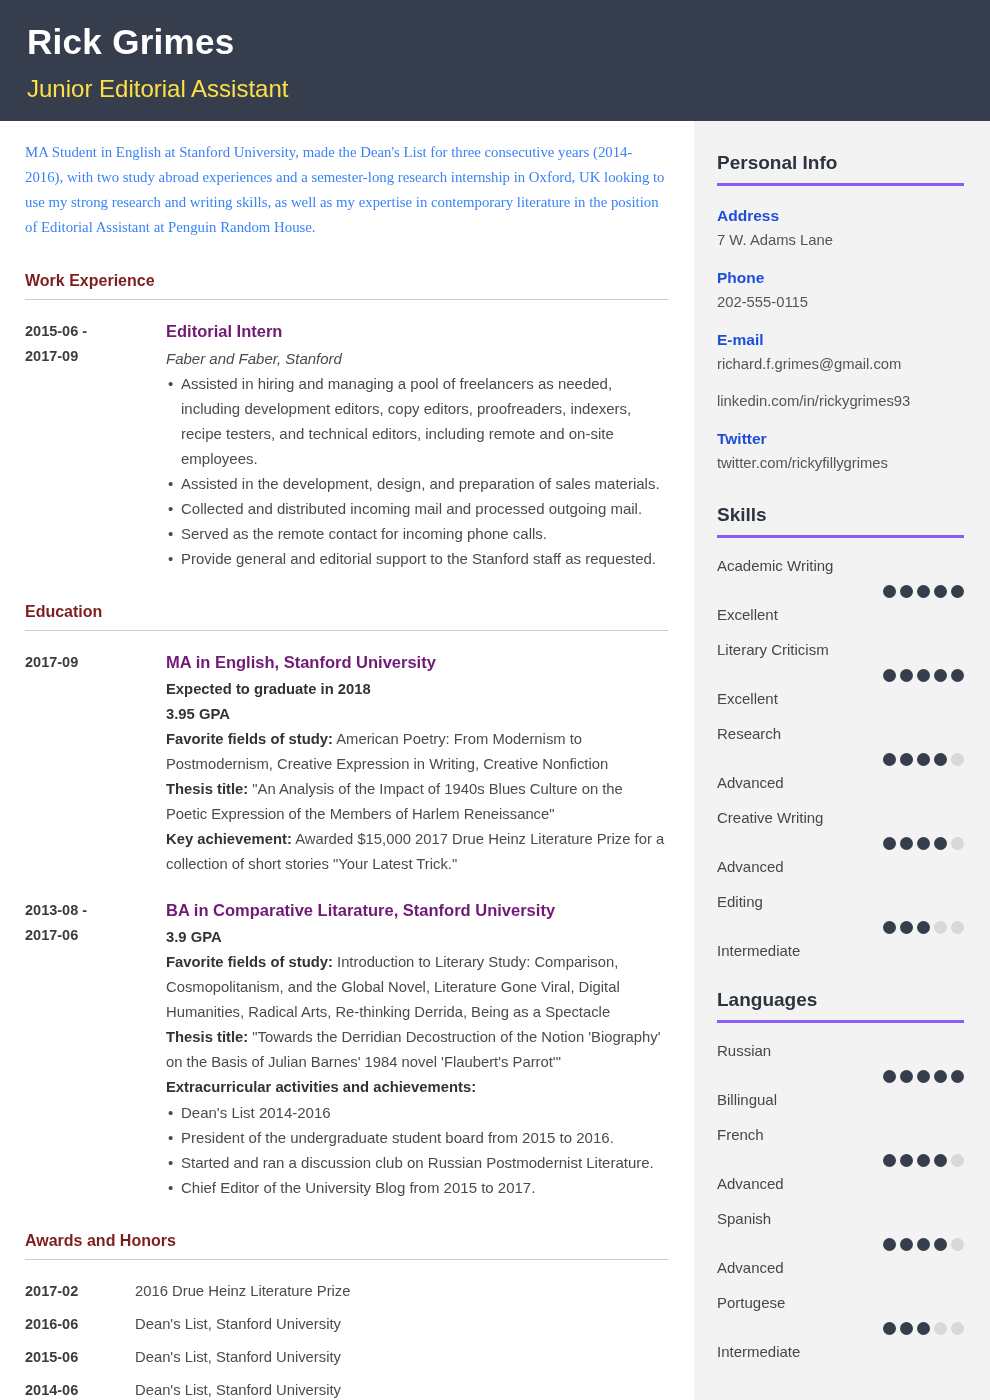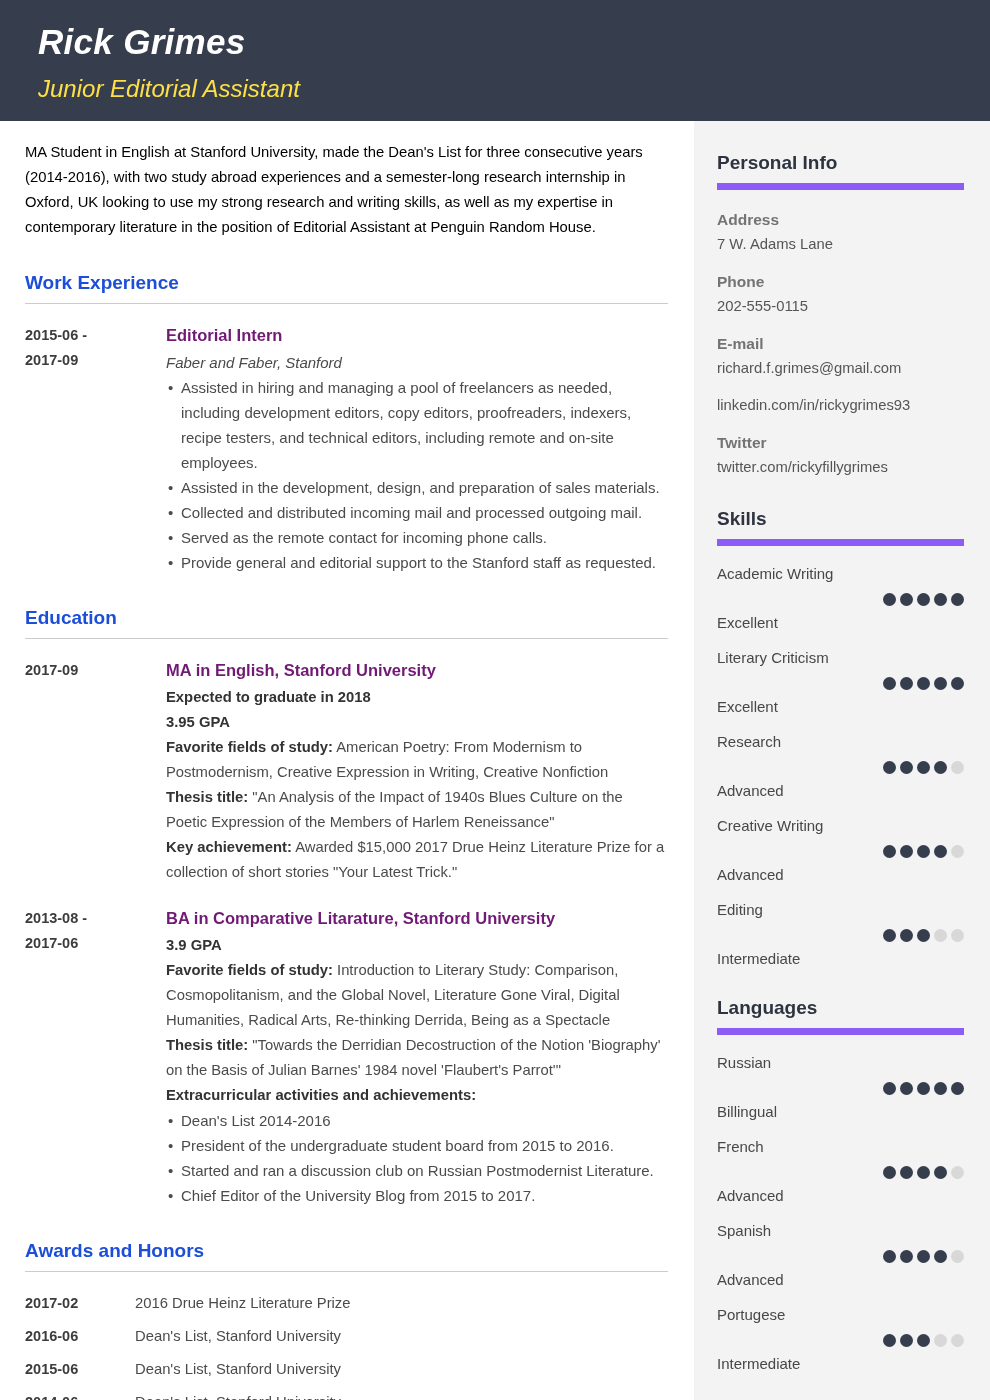--- a/index.html
+++ b/index.html
@@ -1,54 +1,54 @@
 <!DOCTYPE html>
 <html><head>
 <meta charset="utf-8">
 <style>
   * { margin:0; padding:0; box-sizing:border-box; }
   html, body { width:990px; }
   body { font-family:"Liberation Sans", sans-serif; background:#ffffff; }
   .page { width:990px; height:1400px; position:relative; background:#ffffff; overflow:hidden; }
 
   
-  .header { background:#363d4c; height:121px; padding:22px 40px 0 38px;font-style:italic; }
+  .header { background:#363d4c; height:121px; padding:22px 40px 0 27px; }
   .name { color:#ffffff; font-size:35px; font-weight:700; letter-spacing:0.3px; line-height:40px; }
   .job-title { color:#fde047; font-size:24px; font-weight:400; margin-top:13px; }
 
   
   .columns { display:flex; height:1279px; }
   .left-col { width:694px; padding:19px 26px 0 25px; }
   .right-col { width:296px; background:#f3f3f3; padding:31px 26px 0 23px; }
 
   
-  .summary { font-size:14.8px; color:#000000; line-height:25px; }
-  .section-heading { font-size:19px; font-weight:700; color:#1d4ed8; padding-bottom:9px;
+  .summary { font-size:14.8px; color:#3b82f6; line-height:25px;font-family:Liberation Serif, serif; }
+  .section-heading { font-size:16px; font-weight:700; color:#7f1d1d; padding-bottom:9px;
                      border-bottom:1px solid #cccccc; margin-top:32px; margin-bottom:19px; }
   .entry { display:flex; margin-bottom:21px;gap:31px; }
   .entry-dates { width:110px; flex-shrink:0; font-weight:700; font-size:14.5px; color:#3c3c3c; line-height:25px; }
   .entry-body { flex:1; }
   .entry-title { font-size:16.5px; font-weight:700; color:#701a75; line-height:25px; margin-bottom:2px; }
   .entry-subtitle { font-style:italic; font-size:15px; color:#4b4b4b; line-height:25px; }
   .detail-line { font-size:14.8px; color:#4b4b4b; line-height:25px; }
   .detail-label { font-weight:700; color:#333333; }
   ul.bullets { list-style:none; }
   ul.bullets li { position:relative; padding-left:15px; font-size:15px; color:#4b4b4b; line-height:25px; }
   ul.bullets li::before { content:'\2022'; position:absolute; left:2px; color:#4b4b4b; }
 
   .award-row { display:flex; margin-bottom:8px; }
   .award-date { width:110px; flex-shrink:0; font-weight:700; font-size:14.5px; color:#3c3c3c; line-height:25px; }
   .award-text { font-size:14.8px; color:#4b4b4b; line-height:25px; }
 
   
   .side-heading { font-size:19px; font-weight:700; color:#2d3440; padding-bottom:9px;
-                  border-bottom:7px solid #8b5cf6; margin-bottom:17px; }
+                  border-bottom:3px solid #8b5cf6; margin-bottom:17px; }
   .side-heading.gap { margin-top:28px; }
   .pi-item { margin-bottom:12px; }
-  .pi-label { font-weight:700; font-size:15.5px; color:#737373; line-height:25px; }
+  .pi-label { font-weight:700; font-size:15.5px; color:#1d4ed8; line-height:25px; }
   .pi-value { font-size:14.8px; color:#555555; line-height:25px; }
 
   .rated-item { margin-bottom:14px; }
   .rated-name { font-size:15px; color:#474747; line-height:21px; }
   .rated-dots { text-align:right; margin-top:9px; line-height:13px; }
   .dot { display:inline-block; width:13px; height:13px; border-radius:50%; margin-left:4px; }
   .dot.filled { background:#363d4c; }
   .dot.empty  { background:#d8d8d8; }
   .rated-level { text-align:left; font-size:15px; color:#474747; margin-top:6px; line-height:20px; }
 </style>

